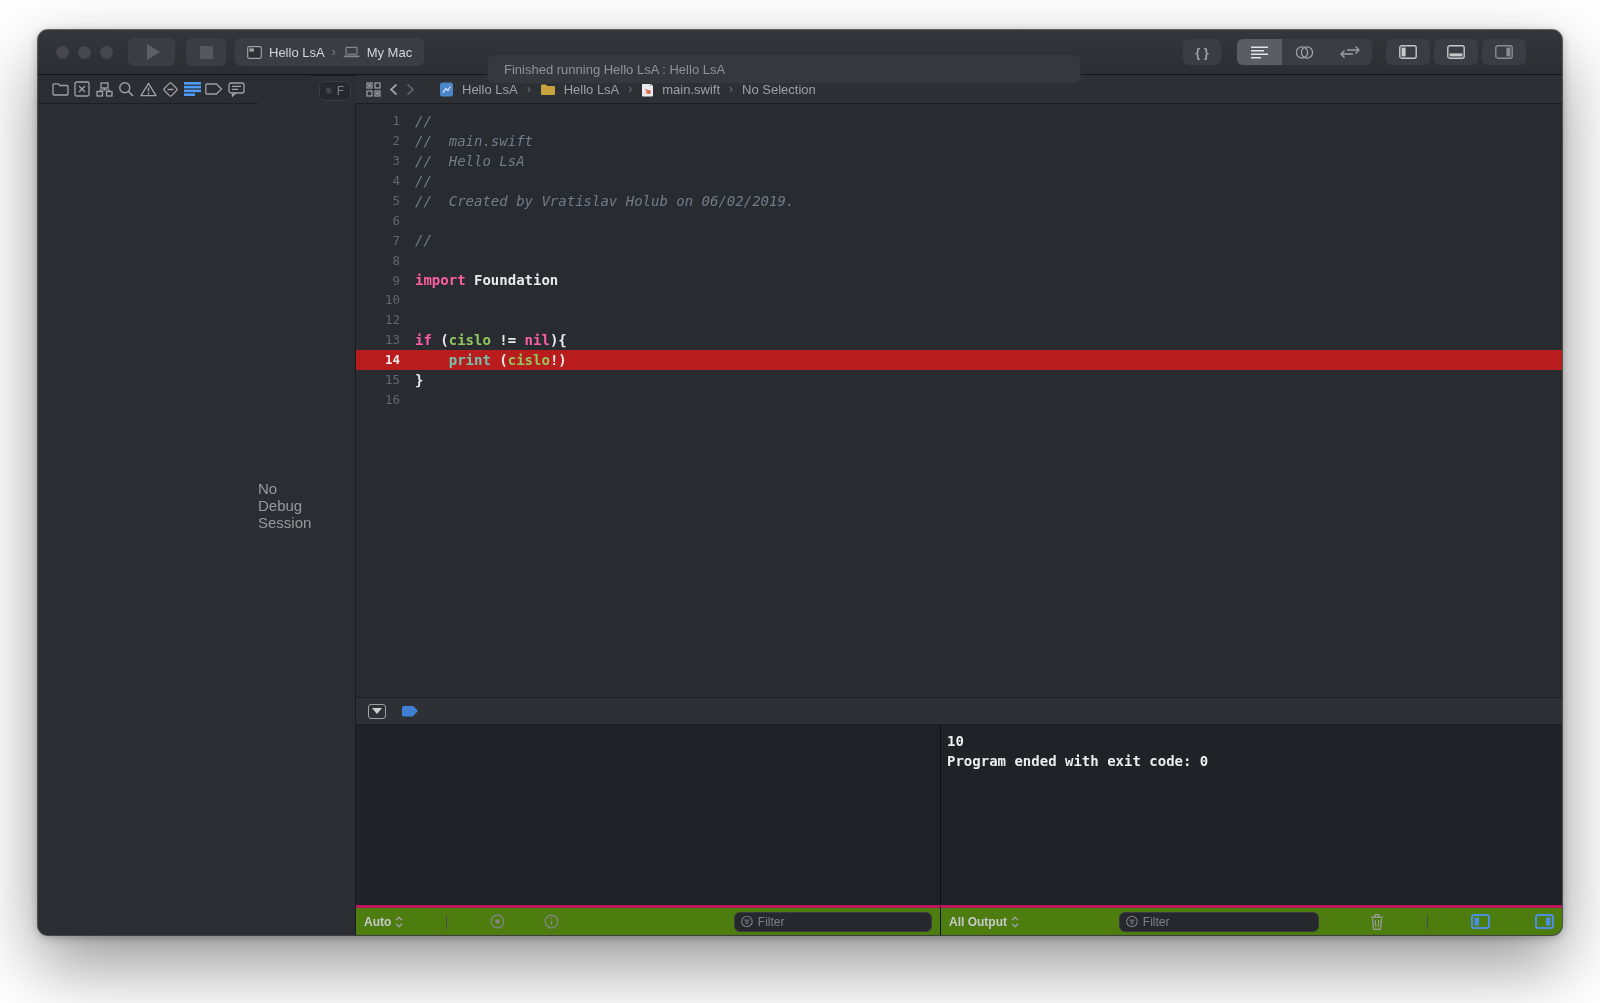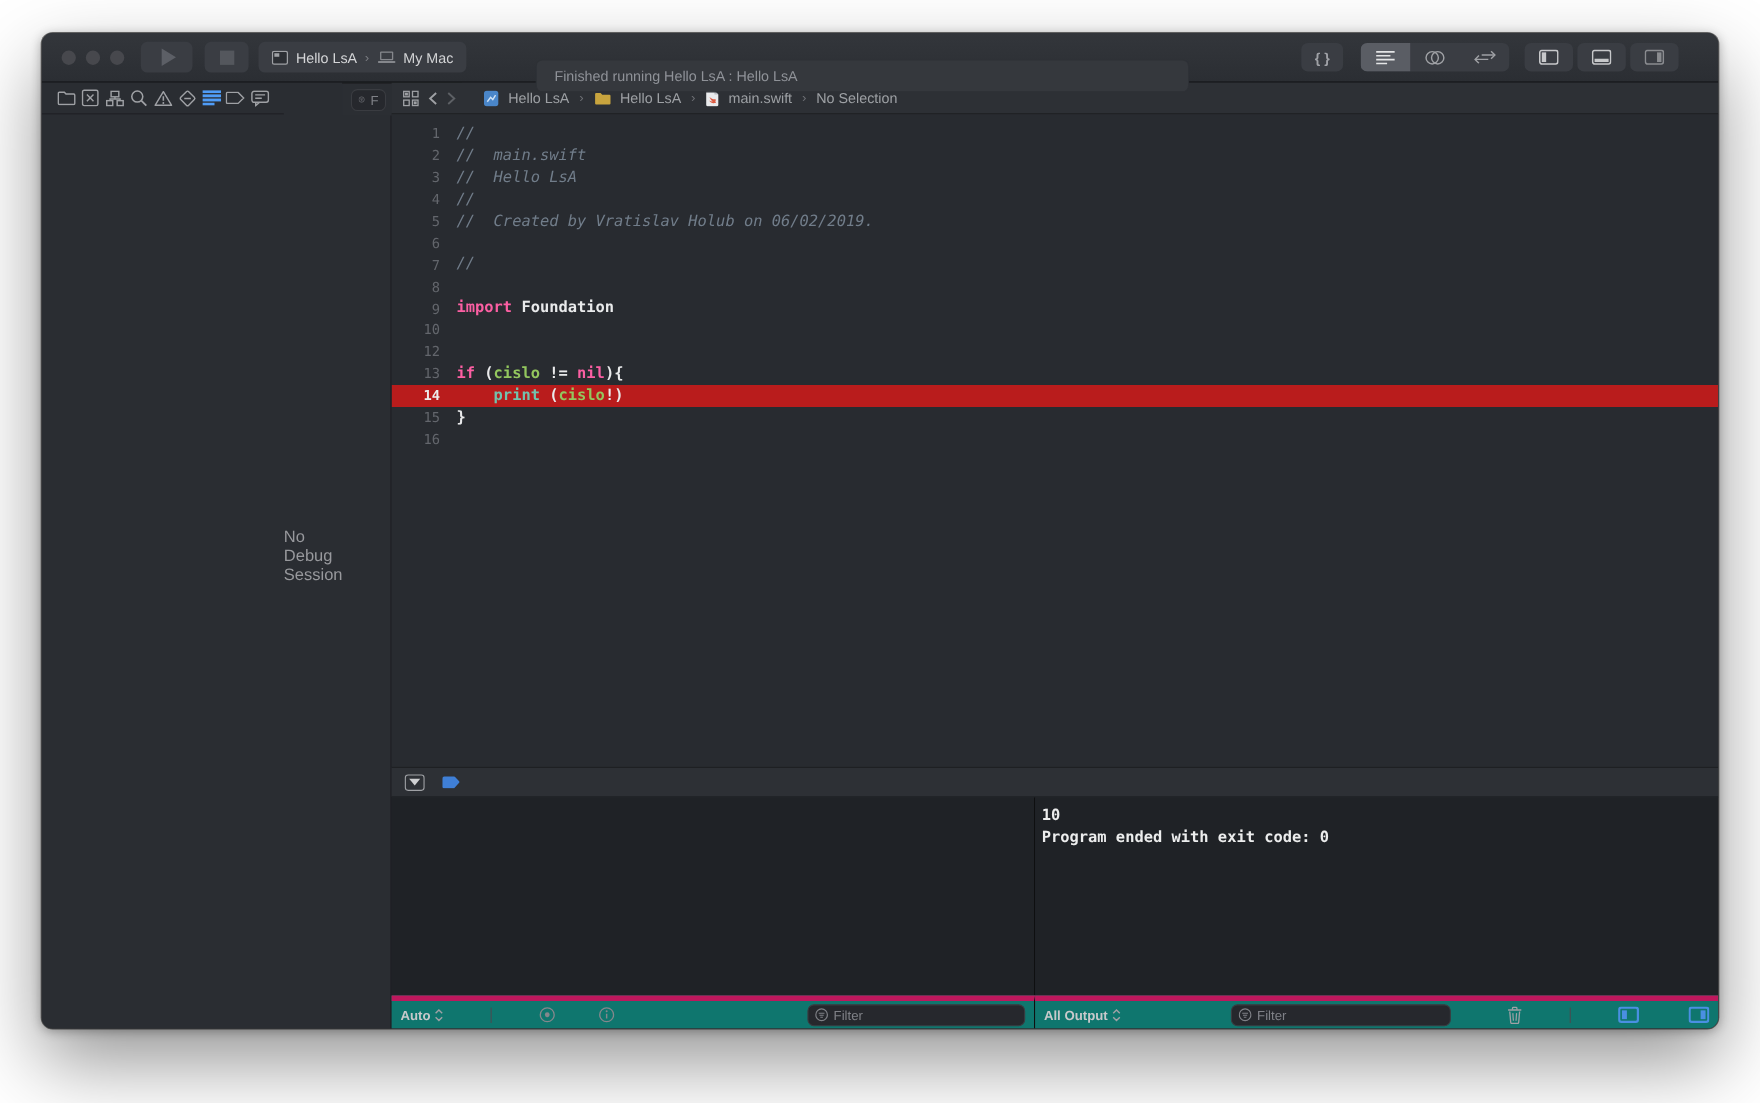--- a/index.html
+++ b/index.html
@@ -101,21 +101,21 @@
   .bp-tag { width:16px; height:11px; background:var(--accent2); clip-path:polygon(0 0,68% 0,100% 50%,68% 100%,0 100%); border-radius:2px; }
 
   .debug-area { height:180px; flex:0 0 180px; display:flex; }
   .vars-pane { width:585px; flex:0 0 585px; background:#1f2226; border-right:1px solid #0e0f10; }
   .console-pane { flex:1; background:#1f2226; padding:6px 0 0 6px; }
   .console-line { font-family:"DejaVu Sans Mono", monospace; font-size:14px; font-weight:700; color:#eceded; line-height:20px; white-space:pre; }
 
   .debug-footers { display:flex; height:30px; flex:0 0 30px; }
   .vars-footer { width:585px; flex:0 0 585px; border-right:1px solid #0e0f10; }
   .console-footer { flex:1; }
-  .footer.sub { border-top:5px solid #be185d; background:#0f766e;gap:39px; }
+  .footer.sub { border-top:3px solid #be185d; background:#4d7c0f;gap:39px; }
   .scope { color:#c8c9cb; font-size:12px; font-weight:700; display:flex; align-items:center; gap:4px; }
   .vsep { width:1px; height:14px; background:#4a4c51; margin:0 4px; }
   .grow { flex:1; }
   .ff-vars { flex:0 0 198px; }
   .ff-console { flex:0 0 200px; }
 
   .icon-btn { display:flex; align-items:center; justify-content:center; }
   svg { display:block; }
 </style>
 </head>

